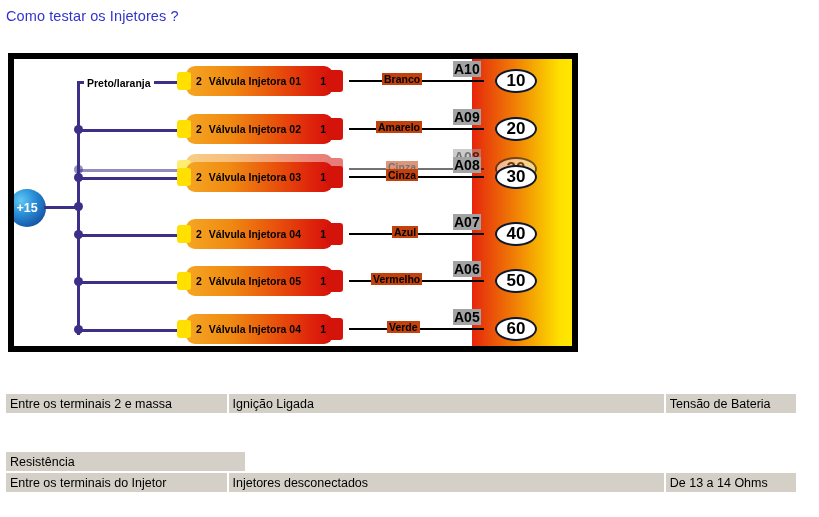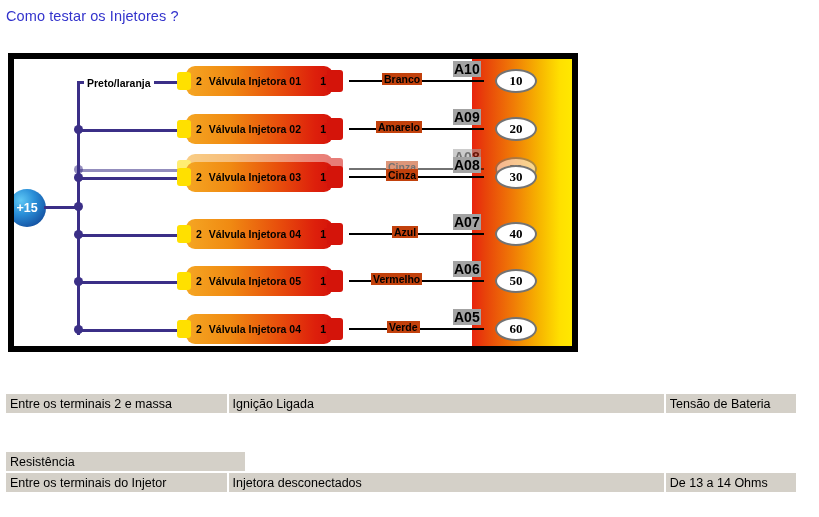--- a/index.html
+++ b/index.html
@@ -89,25 +89,24 @@
   .inj-name{position:relative;z-index:2;margin-left:7px;white-space:nowrap;}
   .inj-num-1{position:absolute;right:7px;top:9px;z-index:3;}
 
   
   #ghost-row{position:absolute;left:0;right:0;top:-8px;height:30px;opacity:.55;}
 
   
   .pin-oval{
     position:absolute;
     width:42px;height:24px;border-radius:50%;
-    background:#ffffff;border:2px solid #737373;
-    color:#000;font-size:13px;font-weight:bold;
+    background:#ffffff;border:2px solid #0f172a;
+    color:#000;font-size:17px;font-weight:bold;
     display:flex;align-items:center;justify-content:center;
     box-sizing:border-box;
-    font-family:Liberation Serif, serif;
   }
 
   
   #branch-label{
     position:absolute;left:70px;top:18px;
     font-size:10.5px;font-weight:bold;color:#000;
     background:#fff;padding:0 3px;white-space:nowrap;
   }
 
   
@@ -292,16 +291,16 @@
     <div class="spec-cell spec-c1">Entre os terminais 2 e massa</div>
     <div class="spec-cell spec-c2">Ignição Ligada</div>
     <div class="spec-cell spec-c3">Tensão de Bateria</div>
   </div>
 </div>
 
 <div class="spec-table" id="table-resistencia">
   <div class="spec-head">Resistência</div>
   <div class="spec-row">
     <div class="spec-cell spec-c1">Entre os terminais do Injetor</div>
-    <div class="spec-cell spec-c2">Injetora desconectados</div>
+    <div class="spec-cell spec-c2">Injetores desconectados</div>
     <div class="spec-cell spec-c3">De 13 a 14 Ohms</div>
   </div>
 </div>
 
 </body></html>

